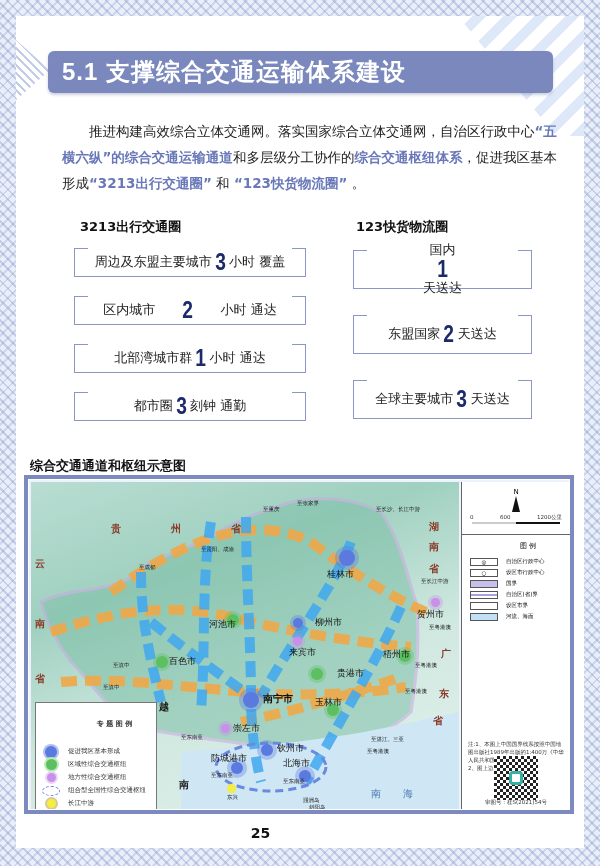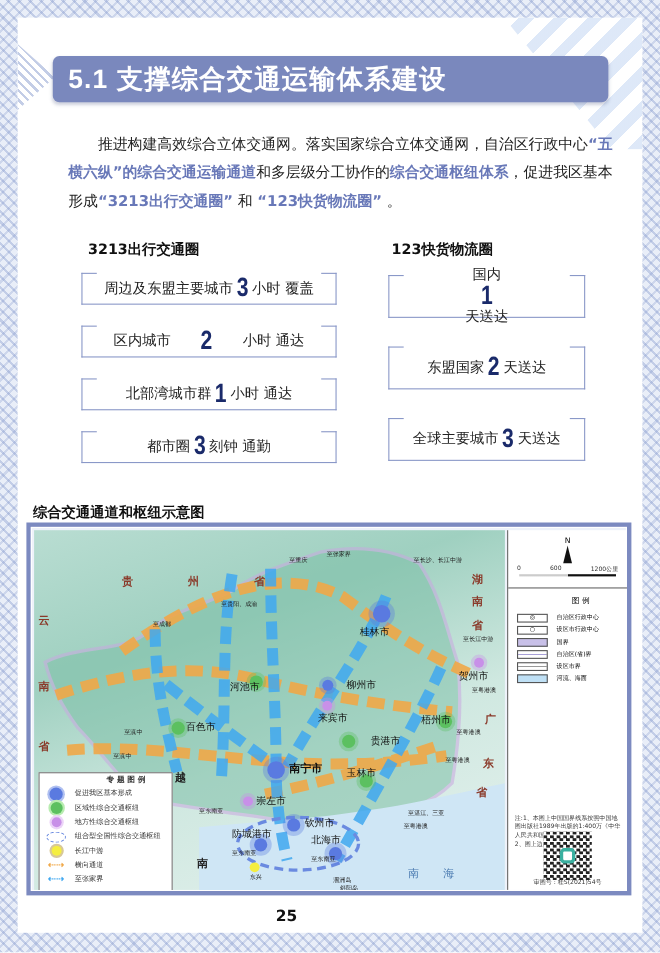--- a/index.html
+++ b/index.html
@@ -198,21 +198,21 @@
       <span class="lbl" style="left:180px;top:290px;">至东南亚</span>
       <span class="lbl" style="left:252px;top:296px;">至东南亚</span>
       <span class="lbl" style="left:340px;top:254px;">至湛江、三亚</span>
       <span class="lbl" style="left:336px;top:266px;">至粤港澳</span>
       <span class="lbl" style="left:94px;top:232px;">龙邦</span>
       <span class="lbl" style="left:196px;top:312px;">东兴</span>
       <span class="lbl" style="left:272px;top:315px;">涠洲岛</span>
       <span class="lbl" style="left:278px;top:322px;">斜阳岛</span>
 
       <div class="legend-box">
-        <div style="text-align:center;font-weight:bold;font-size:7px;margin:1px 0;padding-left:37px;">专 题 图 例</div>
+        <div style="text-align:center;font-weight:bold;font-size:7px;margin:16px 0;padding-left:37px;">专 题 图 例</div>
         <div class="lg-row">
             <span class="lg-sym">
               <span class="dot" style="width:12px;height:12px;background:#5a7ae0;box-shadow:0 0 0 2px #b0c0f0;"></span>
             </span>
             <span>促进我区基本形成</span>
           </div>
         <div class="lg-row">
             <span class="lg-sym">
               <span class="dot" style="width:11px;height:11px;background:#5cc060;box-shadow:0 0 0 2px #b8ecb0;"></span>
             </span>

